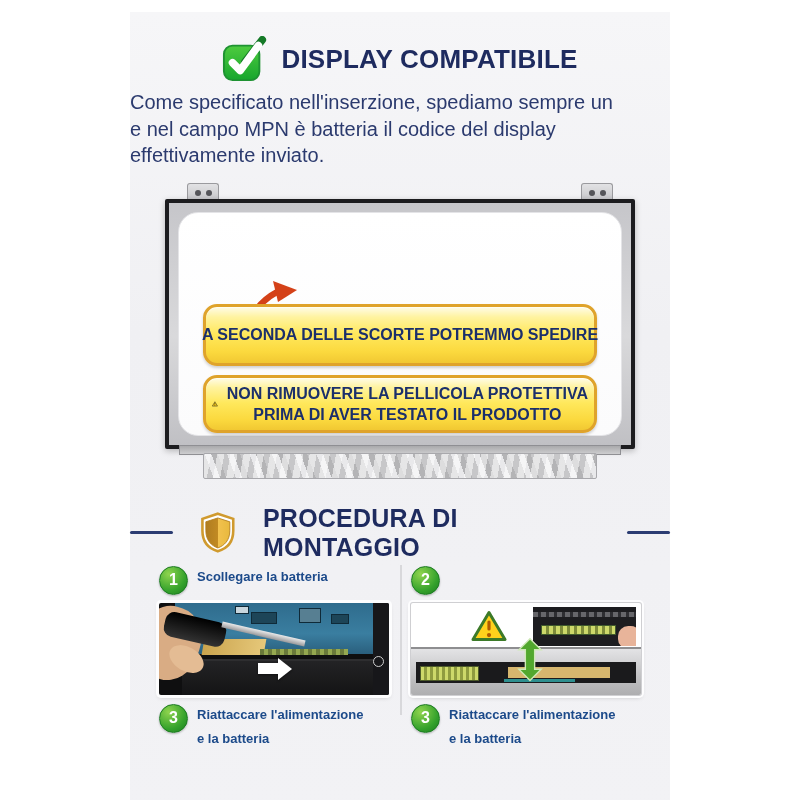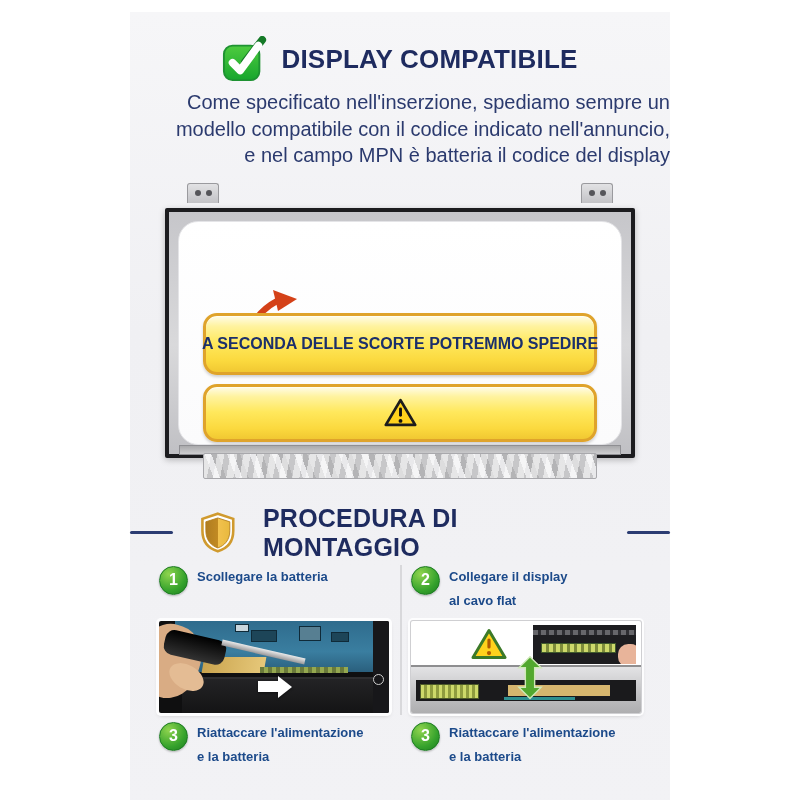--- a/index.html
+++ b/index.html
@@ -10,29 +10,29 @@
   }
   .column{
     width:540px;height:800px;margin:12px auto;
     background:linear-gradient(180deg,#f6f6f8 0%,#f0f0f3 40%,#f2f2f5 100%);
     padding-top:24px;box-sizing:border-box;position:relative;
   }
   
   .hdr{display:flex;align-items:center;justify-content:center;gap:13px;height:46px;}
   .hdr-title{font-size:26px;font-weight:bold;color:#1e2b5f;letter-spacing:.2px;}
   
-  .intro{margin-top:7px;text-align:right;color:#2b3a6e;font-size:20px;line-height:26.5px;}
+  .intro{margin-top:7px;text-align:left;color:#2b3a6e;font-size:20px;line-height:26.5px;}
   
   .figure{position:relative;width:470px;height:278px;margin:30px auto 0;}
   .bracket{position:absolute;top:-16px;width:30px;height:19px;
     background:linear-gradient(180deg,#e2e2e4,#c2c2c6);border:1px solid #9a9a9e;border-bottom:none;
     border-radius:3px 3px 0 0;display:flex;align-items:center;justify-content:center;gap:5px;}
   .bracket i{width:6px;height:6px;border-radius:50%;background:#55555a;display:block;}
   .bracket.left{left:22px;} .bracket.right{right:22px;}
-  .panel{position:absolute;left:0;top:9px;width:470px;height:250px;background:#1c1c1f;
+  .panel{position:absolute;left:0;top:0;width:470px;height:250px;background:#1c1c1f;
     border-radius:2px;box-shadow:0 2px 6px rgba(0,0,0,.25);}
   .panel-silver{position:absolute;inset:4px;background:linear-gradient(180deg,#c6c6ca,#d9d9db 55%,#c0c0c4);}
   .panel-screen{position:absolute;inset:13px;background:linear-gradient(180deg,#ffffff,#fbfbfc);
     border-radius:20px;border:1px solid #e4e4e7;}
   .panel-bottom-bar{position:absolute;left:14px;right:14px;top:246px;height:8px;
     background:linear-gradient(180deg,#a9a9ab,#cdcdcf);border:1px solid #8f8f93;}
   .foil{position:absolute;left:38px;right:38px;top:254px;height:24px;border:1px solid #a8a8ac;
     background:
       repeating-linear-gradient(100deg,rgba(255,255,255,.55) 0 7px,rgba(0,0,0,0) 7px 13px),
       repeating-linear-gradient(70deg,#c7c7c9 0 9px,#e9e9eb 9px 15px,#b4b4b6 15px 21px);
@@ -124,22 +124,22 @@
       </defs>
       <rect x="2" y="10" width="37" height="36" rx="9" fill="url(#gchk)" stroke="#1e9232" stroke-width="2"></rect>
       <path d="M24 27 L42 4" stroke="#157a28" stroke-width="8" stroke-linecap="round" fill="none"></path>
       <path d="M11 28 L19 36 L38 10" stroke="#ffffff" stroke-width="8" stroke-linecap="round" stroke-linejoin="round" fill="none"></path>
     </svg>
     <span class="hdr-title">DISPLAY COMPATIBILE</span>
   </div>
 
   <div class="intro">
     <div>Come specificato nell'inserzione, spediamo sempre un</div>
-    <div>modello compatibile con il codice indicato nell'annuncio,</div>
     <div>e nel campo MPN è batteria il codice del display</div>
+    <div>effettivamente inviato.</div>
   </div>
 
   <div class="figure">
     <div class="bracket left">
         <i></i>
         <i></i>
       </div>
     <div class="bracket right">
         <i></i>
         <i></i>
@@ -159,20 +159,24 @@
           <div class="txt">A SECONDA DELLE SCORTE POTREMMO SPEDIRE</div>
         </div>
       </div>
 
       <div class="ylabel label-film">
         <svg width="33" height="30" viewBox="0 0 36 32">
           <path d="M18 2 L34 29 H2 Z" fill="#ffd21c" stroke="#1c1c1c" stroke-width="3" stroke-linejoin="round"></path>
           <rect x="16.4" y="10" width="3.2" height="10" rx="1.6" fill="#111"></rect>
           <circle cx="18" cy="24.6" r="2.1" fill="#111"></circle>
         </svg>
+        <div class="txt-wrap">
+          <div class="txt">NON RIMUOVERE LA PELLICOLA PROTETTIVA</div>
+          <div class="txt">PRIMA DI AVER TESTATO IL PRODOTTO</div>
+        </div>
       </div>
     </div>
 
     <div class="panel-bottom-bar"></div>
     <div class="foil"></div>
   </div>
 
   <div class="proc-hdr">
     <div class="proc-line"></div>
     <svg width="40" height="45" viewBox="0 0 44 48">
@@ -195,24 +199,20 @@
 
     <div class="step">
       <div class="badge">1</div>
       <div class="step-txt">
         <div>Scollegare la batteria</div>
       </div>
     </div>
 
     <div class="step">
       <div class="badge">2</div>
-      <div class="step-txt">
-        <div>Collegare il display</div>
-        <div>al cavo flat</div>
-      </div>
     </div>
 
     <div class="photo photo1">
       <div class="p1-board">
         <div class="p1-chip c1"></div>
           <div class="p1-chip c2"></div>
         <div class="p1-chip c3"></div>
           <div class="p1-chip c4"></div>
       </div>
       <div class="p1-flex"></div>

